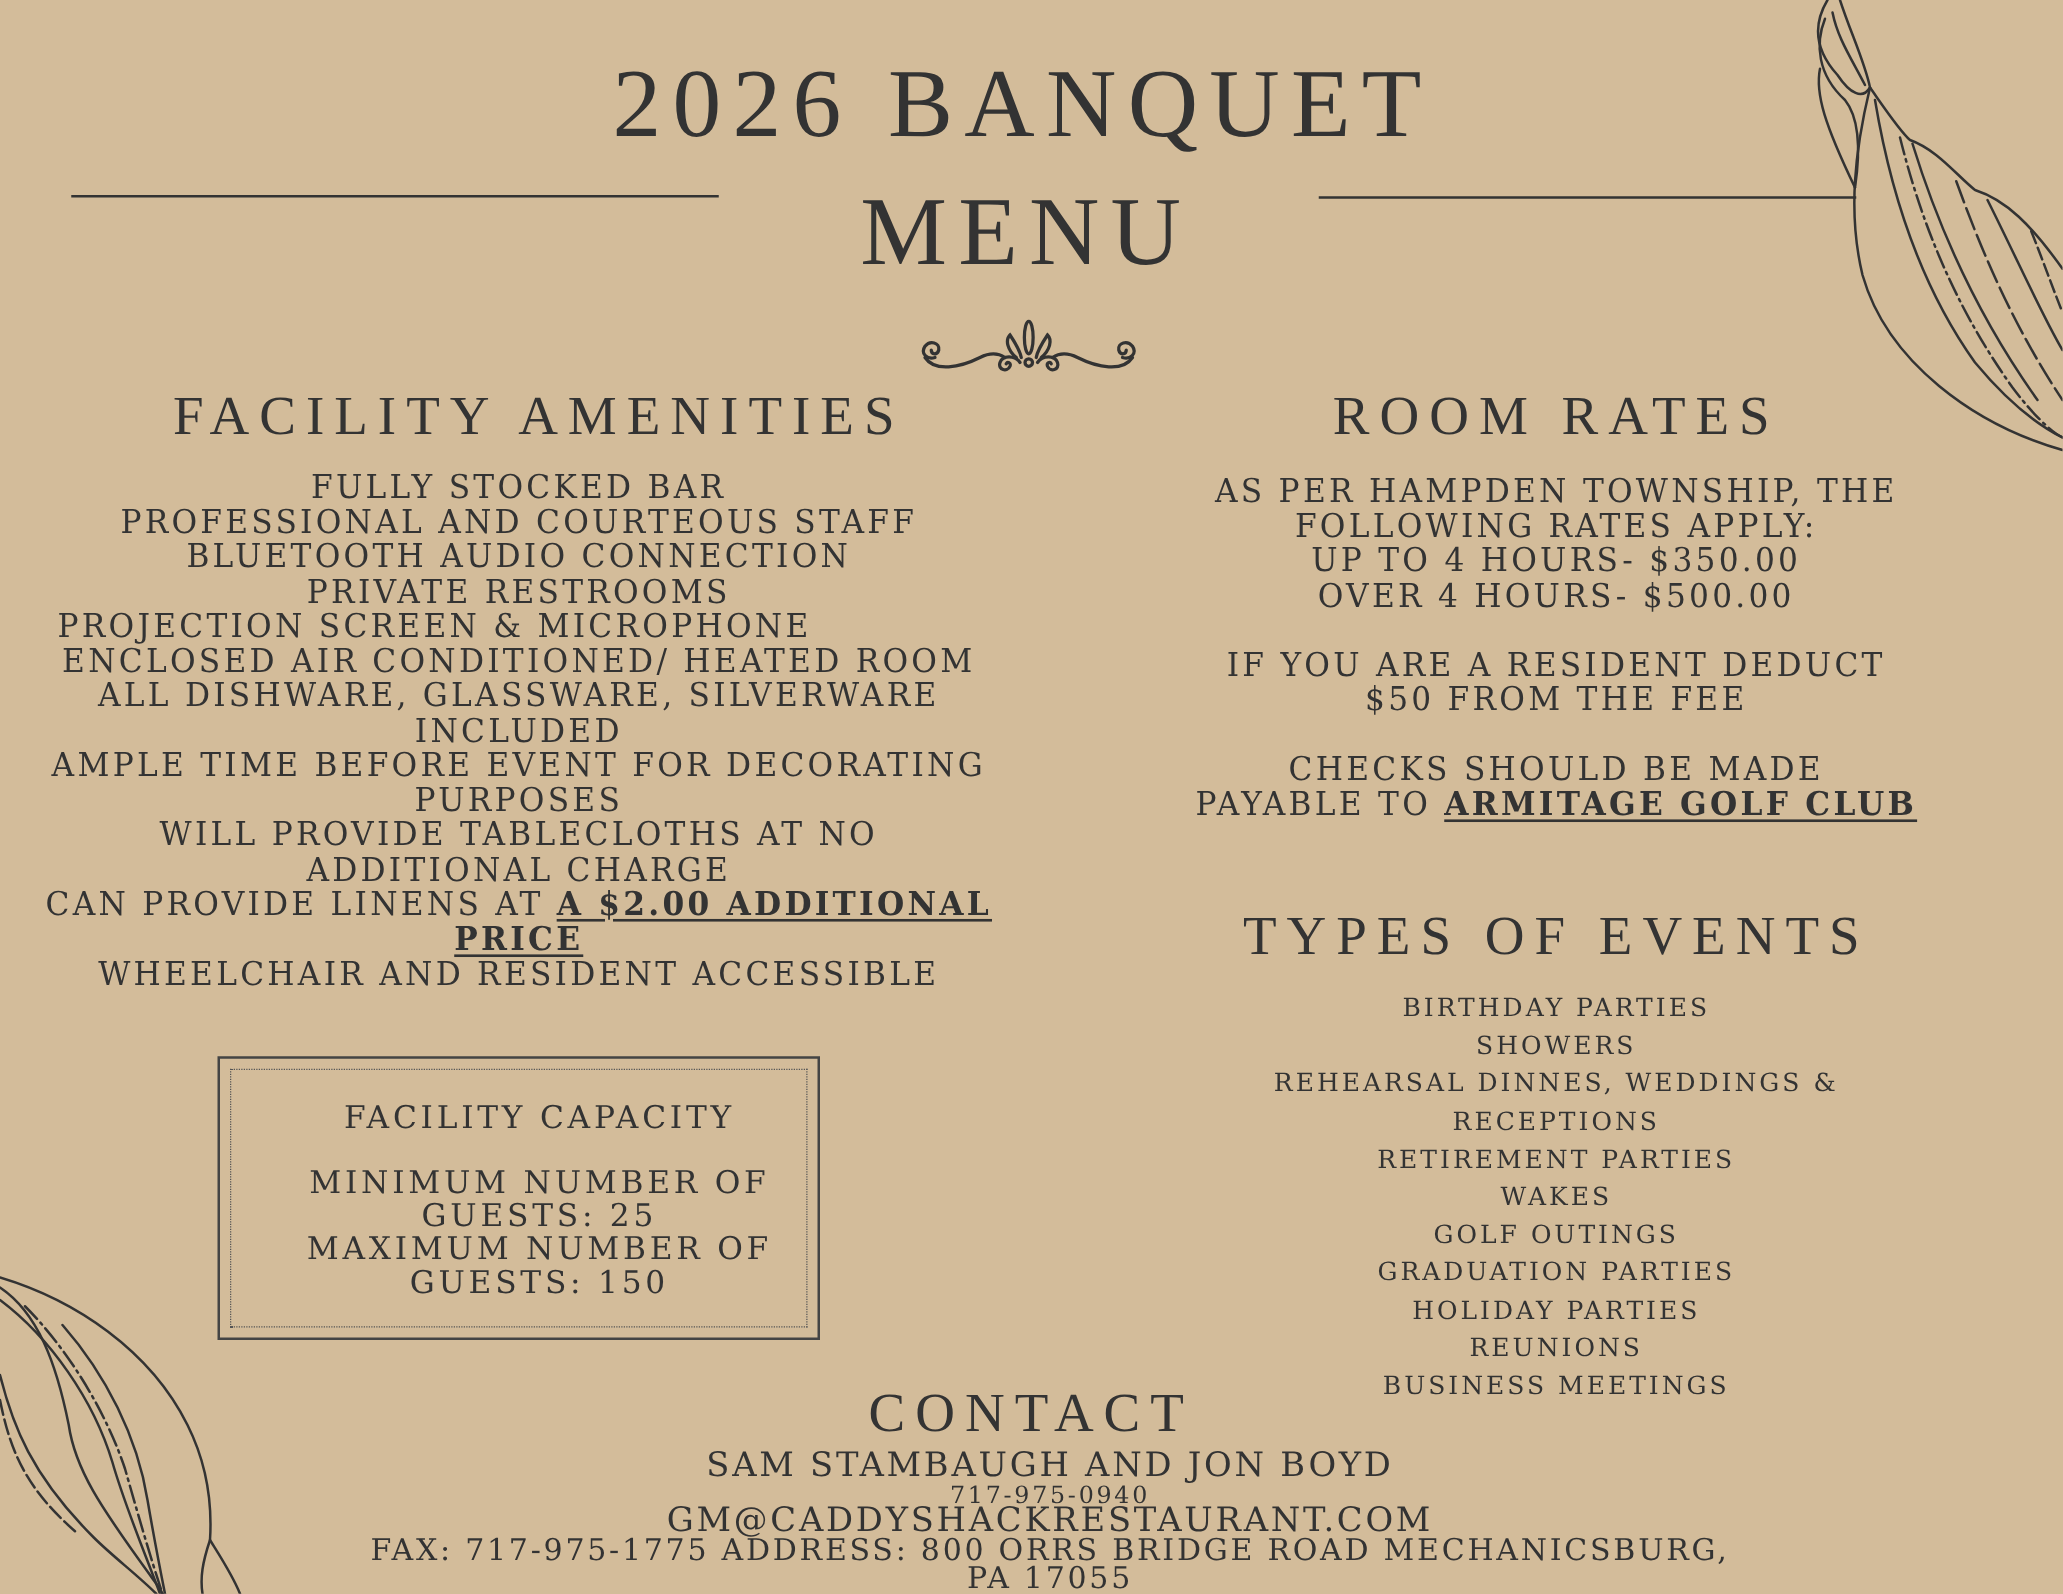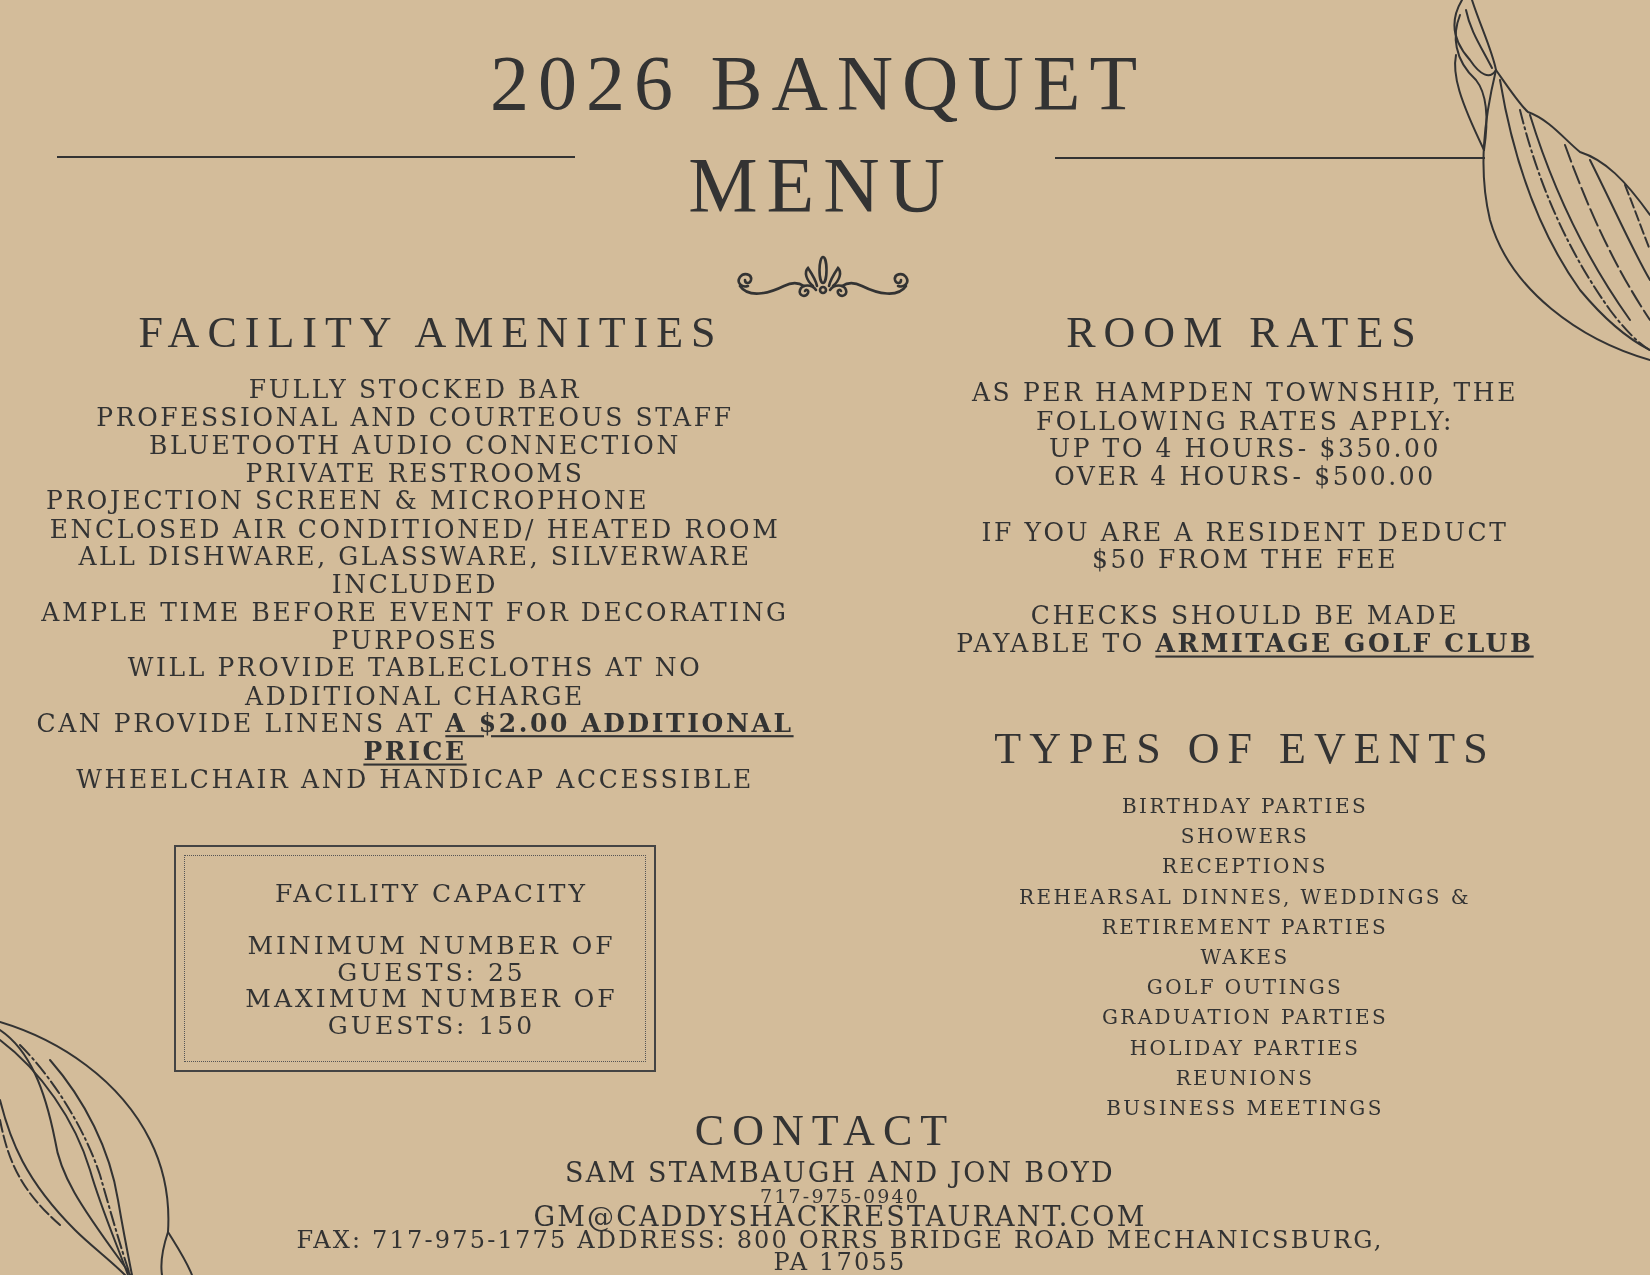--- a/index.html
+++ b/index.html
@@ -143,21 +143,21 @@
   <div>AMPLE TIME BEFORE EVENT FOR DECORATING</div>
   <div>PURPOSES</div>
   <div>WILL PROVIDE TABLECLOTHS AT NO</div>
   <div>ADDITIONAL CHARGE</div>
   <div>
     <span>CAN PROVIDE LINENS AT </span><span class="bold">A $2.00 ADDITIONAL</span>
   </div>
   <div>
     <span class="bold">PRICE</span>
   </div>
-  <div>WHEELCHAIR AND HANDICAP ACCESSIBLE</div>
+  <div>WHEELCHAIR AND RESIDENT ACCESSIBLE</div>
 </div>
 
 <div class="abs capacity-box">
   <div class="capacity-inner"></div>
   <div class="abs cap-text" style="left:0; right:0; top:34px;">FACILITY CAPACITY</div>
   <div class="abs cap-text" style="left:0; right:0; top:86px;">
     <div>MINIMUM NUMBER OF</div>
     <div>GUESTS: 25</div>
     <div>MAXIMUM NUMBER OF</div>
     <div>GUESTS: 150</div>
@@ -177,22 +177,22 @@
   <div>CHECKS SHOULD BE MADE</div>
   <div>
     <span>PAYABLE TO </span><span class="bold">ARMITAGE GOLF CLUB</span>
   </div>
 </div>
 
 <div class="abs heading" style="left:940px; width:610px; top:724px;">TYPES OF EVENTS</div>
 <div class="abs events-text" style="left:940px; width:610px; top:791px;">
   <div>BIRTHDAY PARTIES</div>
   <div>SHOWERS</div>
+  <div>REHEARSAL DINNES, WEDDINGS &amp;</div>
   <div>RECEPTIONS</div>
-  <div>REHEARSAL DINNES, WEDDINGS &amp;</div>
   <div>RETIREMENT PARTIES</div>
   <div>WAKES</div>
   <div>GOLF OUTINGS</div>
   <div>GRADUATION PARTIES</div>
   <div>HOLIDAY PARTIES</div>
   <div>REUNIONS</div>
   <div>BUSINESS MEETINGS</div>
 </div>
 
 <div class="abs heading" style="left:530px; width:590px; top:1106px;">CONTACT</div>

